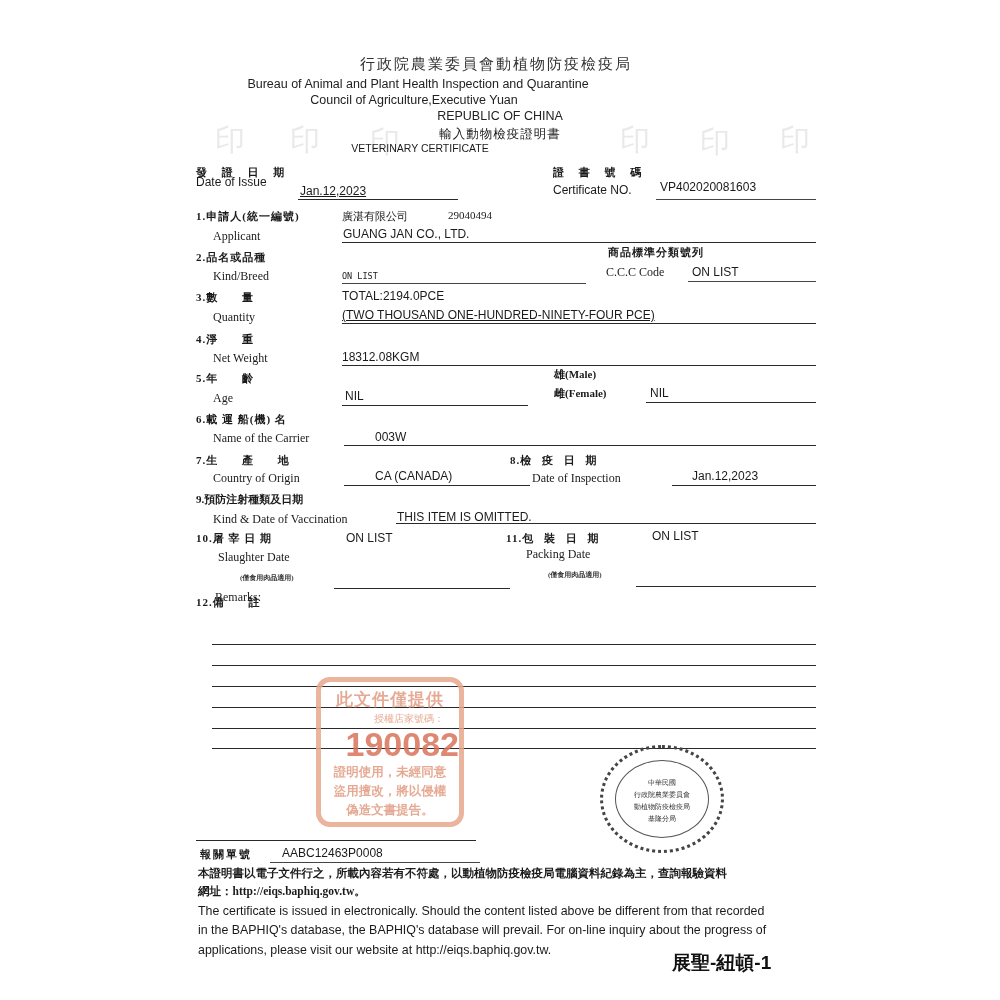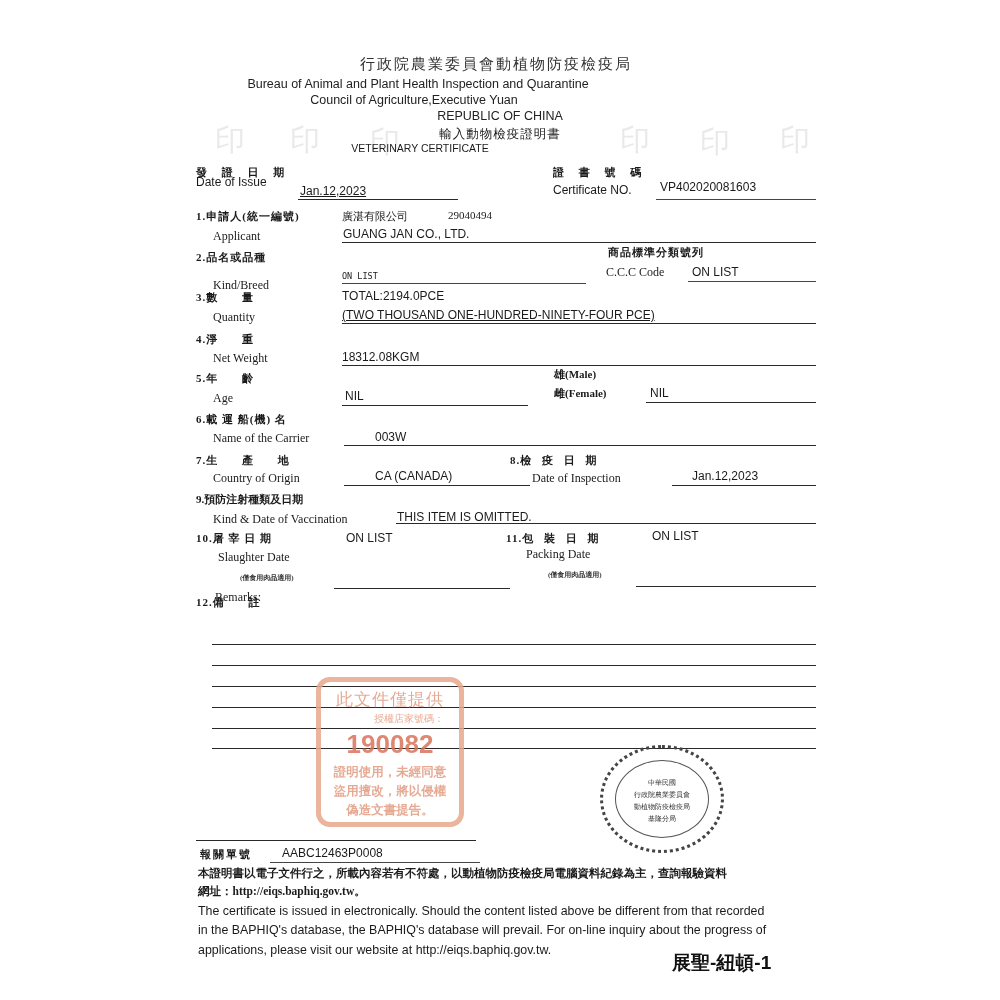--- a/index.html
+++ b/index.html
@@ -15,23 +15,23 @@
   .lbl-zh { font-size:11px; font-weight:bold; letter-spacing:1px; }
   .lbl-en { font-size:12px; }
   .val { font-size:12px; }
   .note { font-size:7px; color:#333; }
   .faint { position:absolute; color:#d8d8d8; font-size:30px; font-family:"DejaVu Serif", serif; opacity:0.55; }
 
   
   .wm { position:absolute; left:316px; top:677px; width:148px; height:150px;
         border:5px solid #e8a78c; border-radius:14px; box-sizing:border-box; opacity:0.85;
         text-align:center; font-family:"DejaVu Sans", sans-serif; color:#e29c82; }
-  .wm .t1 { font-size:17px; font-weight:normal; margin-top:6px; letter-spacing:1px; }
+  .wm .t1 { font-size:17px; font-weight:bold; margin-top:6px; letter-spacing:1px; }
   .wm .t2 { font-size:10px; margin-top:1px;padding-left:38px; }
-  .wm .num { font-size:26px; font-weight:bold; color:#d9735b; line-height:36px; font-family:"Liberation Sans", sans-serif; }
+  .wm .num { font-size:34px; font-weight:bold; color:#d9735b; line-height:36px; font-family:"Liberation Sans", sans-serif;text-align:right; }
   .wm .t3 { font-size:12.5px; font-weight:bold; line-height:19px; }
 
   
   .seal { position:absolute; left:600px; top:745px; width:124px; height:108px; border-radius:50%;
           border:3px dotted #444; box-sizing:border-box; }
   .seal-inner { position:absolute; left:12px; top:12px; right:12px; bottom:12px; border-radius:50%;
                 border:1.5px solid #555; text-align:center; font-size:7px; color:#333;
                 font-family:"DejaVu Sans", sans-serif; padding-top:16px; line-height:12px; }
 
   .brand-tag { font-size:19px; font-weight:bold; color:#111; }
@@ -64,21 +64,21 @@
 <div class="line thin" style="left:656px;top:199px;width:160px;"></div>
 
 <div class="abs serif lbl-zh" style="left:196px;top:209px;">1.申請人(統一編號)</div>
 <div class="abs serif lbl-en" style="left:213px;top:229px;">Applicant</div>
 <div class="abs serif" style="left:342px;top:209px;font-size:11px;">廣湛有限公司</div>
 <div class="abs serif" style="left:448px;top:209px;font-size:11px;">29040494</div>
 <div class="abs sans val" style="left:343px;top:227px;">GUANG JAN CO., LTD.</div>
 <div class="line" style="left:342px;top:242px;width:474px;"></div>
 
 <div class="abs serif lbl-zh" style="left:196px;top:250px;">2.品名或品種</div>
-<div class="abs serif lbl-en" style="left:213px;top:269px;margin-top:9px;">Kind/Breed</div>
+<div class="abs serif lbl-en" style="left:213px;top:269px;">Kind/Breed</div>
 <div class="abs mono" style="left:342px;top:271px;font-size:8.5px;">ON LIST</div>
 <div class="line thin" style="left:342px;top:283px;width:244px;"></div>
 <div class="abs serif lbl-zh" style="left:608px;top:245px;">商品標準分類號列</div>
 <div class="abs serif lbl-en" style="left:606px;top:265px;">C.C.C Code</div>
 <div class="abs sans val" style="left:692px;top:265px;">ON LIST</div>
 <div class="line thin" style="left:688px;top:281px;width:128px;"></div>
 
 <div class="abs serif lbl-zh" style="left:196px;top:290px;word-spacing:20px;">3.數 量</div>
 <div class="abs serif lbl-en" style="left:213px;top:310px;">Quantity</div>
 <div class="abs sans val" style="left:342px;top:289px;">TOTAL:2194.0PCE</div>

